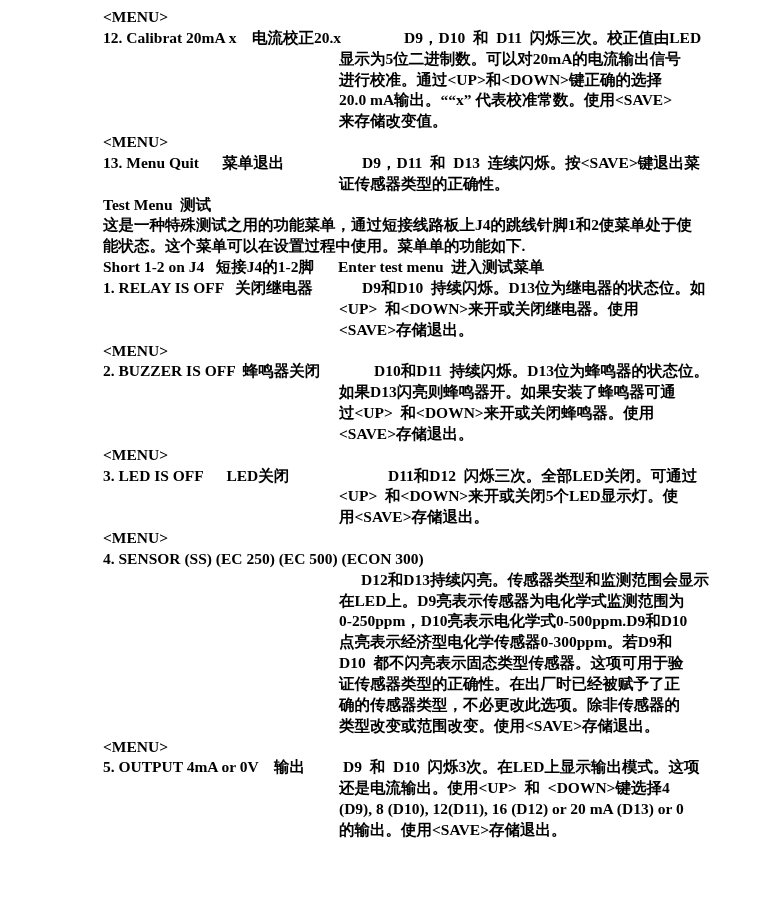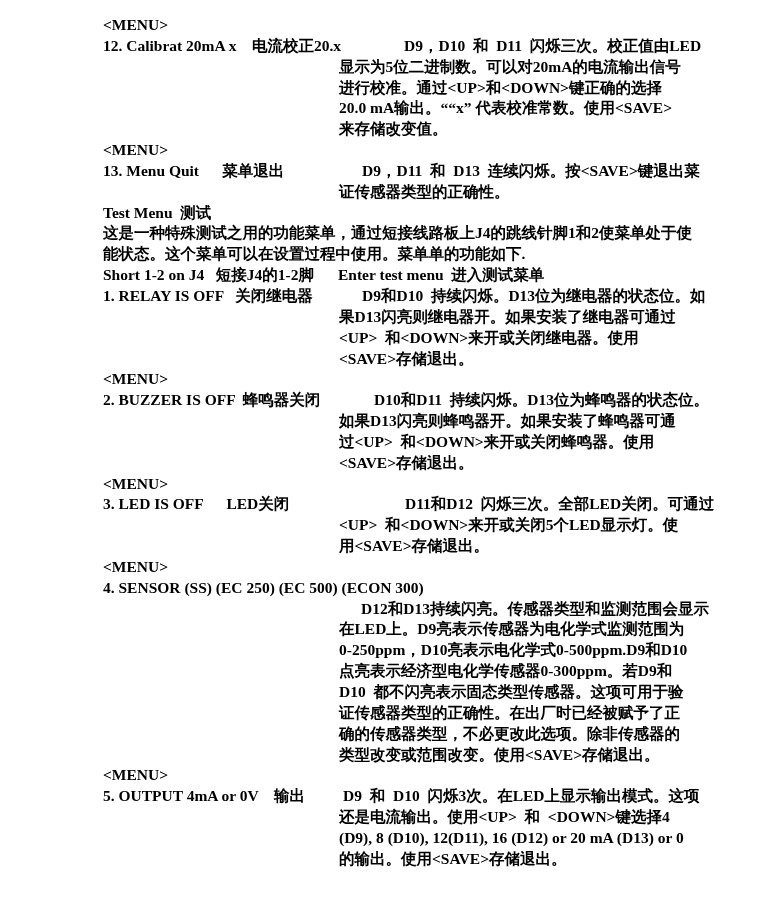--- a/index.html
+++ b/index.html
@@ -6,38 +6,38 @@
   body{
     width:780px;height:899px;overflow:hidden;
     background:#ffffff;color:#000000;
     font-family:"Liberation Serif","DejaVu Serif",serif;
     font-weight:bold;
   }
   .page{
     position:relative;
     box-sizing:border-box;
     width:780px;height:899px;
-    padding:15px 0 0 103px;
+    padding:7px 0 0 103px;
   }
   .line{
     position:relative;
     height:20.85px;
     line-height:20.85px;
     font-size:15.5px;
     white-space:pre;
   }
   .lab{display:inline-block;white-space:pre;}
   .desc{position:absolute;top:0;white-space:pre;}
   
   .t-i12  > .desc{left:301px;}
   .t-i13  > .desc{left:259px;}
   .t-entry> .desc{left:235px;}
   .t-i1   > .desc{left:259px;}
   .t-i2   > .desc{left:271px;}
-  .t-i3   > .desc{left:302px;}
+  .t-i3   > .desc{left:285px;}
   .t-i4   > .desc{left:258px;text-align:right;}
   .t-i5   > .desc{left:240px;}
   .t-cont > .desc{left:236px;}
 </style>
 </head>
 <body>
 
 <div class="page">
     <div class="line t-menu"><span class="lab">&lt;MENU&gt;</span></div>
     <div class="line t-i12"><span class="lab">12. Calibrat 20mA x    电流校正20.x</span><span class="desc">D9，D10  和  D11  闪烁三次。校正值由LED</span></div>
@@ -46,21 +46,20 @@
     <div class="line t-cont"><span class="desc">20.0 mA输出。““x” 代表校准常数。使用&lt;SAVE&gt;</span></div>
     <div class="line t-cont"><span class="desc">来存储改变值。</span></div>
     <div class="line t-menu"><span class="lab">&lt;MENU&gt;</span></div>
     <div class="line t-i13"><span class="lab">13. Menu Quit      菜单退出</span><span class="desc">D9，D11  和  D13  连续闪烁。按&lt;SAVE&gt;键退出菜</span></div>
     <div class="line t-cont"><span class="desc">证传感器类型的正确性。</span></div>
     <div class="line t-heading"><span class="lab">Test Menu  测试</span></div>
     <div class="line t-para"><span class="lab">这是一种特殊测试之用的功能菜单，通过短接线路板上J4的跳线针脚1和2使菜单处于使</span></div>
     <div class="line t-para"><span class="lab">能状态。这个菜单可以在设置过程中使用。菜单单的功能如下.</span></div>
     <div class="line t-entry"><span class="lab">Short 1-2 on J4   短接J4的1-2脚</span><span class="desc">Enter test menu  进入测试菜单</span></div>
     <div class="line t-i1"><span class="lab">1. RELAY IS OFF   关闭继电器</span><span class="desc">D9和D10  持续闪烁。D13位为继电器的状态位。如</span></div>
-    <div class="line t-cont"><span class="desc">果D13闪亮则继电器开。如果安装了继电器可通过</span></div>
     <div class="line t-cont"><span class="desc">&lt;UP&gt;  和&lt;DOWN&gt;来开或关闭继电器。使用</span></div>
     <div class="line t-cont"><span class="desc">&lt;SAVE&gt;存储退出。</span></div>
     <div class="line t-menu"><span class="lab">&lt;MENU&gt;</span></div>
     <div class="line t-i2"><span class="lab">2. BUZZER IS OFF  蜂鸣器关闭</span><span class="desc">D10和D11  持续闪烁。D13位为蜂鸣器的状态位。</span></div>
     <div class="line t-cont"><span class="desc">如果D13闪亮则蜂鸣器开。如果安装了蜂鸣器可通</span></div>
     <div class="line t-cont"><span class="desc">过&lt;UP&gt;  和&lt;DOWN&gt;来开或关闭蜂鸣器。使用</span></div>
     <div class="line t-cont"><span class="desc">&lt;SAVE&gt;存储退出。</span></div>
     <div class="line t-menu"><span class="lab">&lt;MENU&gt;</span></div>
     <div class="line t-i3"><span class="lab">3. LED IS OFF      LED关闭</span><span class="desc">D11和D12  闪烁三次。全部LED关闭。可通过</span></div>
     <div class="line t-cont"><span class="desc">&lt;UP&gt;  和&lt;DOWN&gt;来开或关闭5个LED显示灯。使</span></div>

